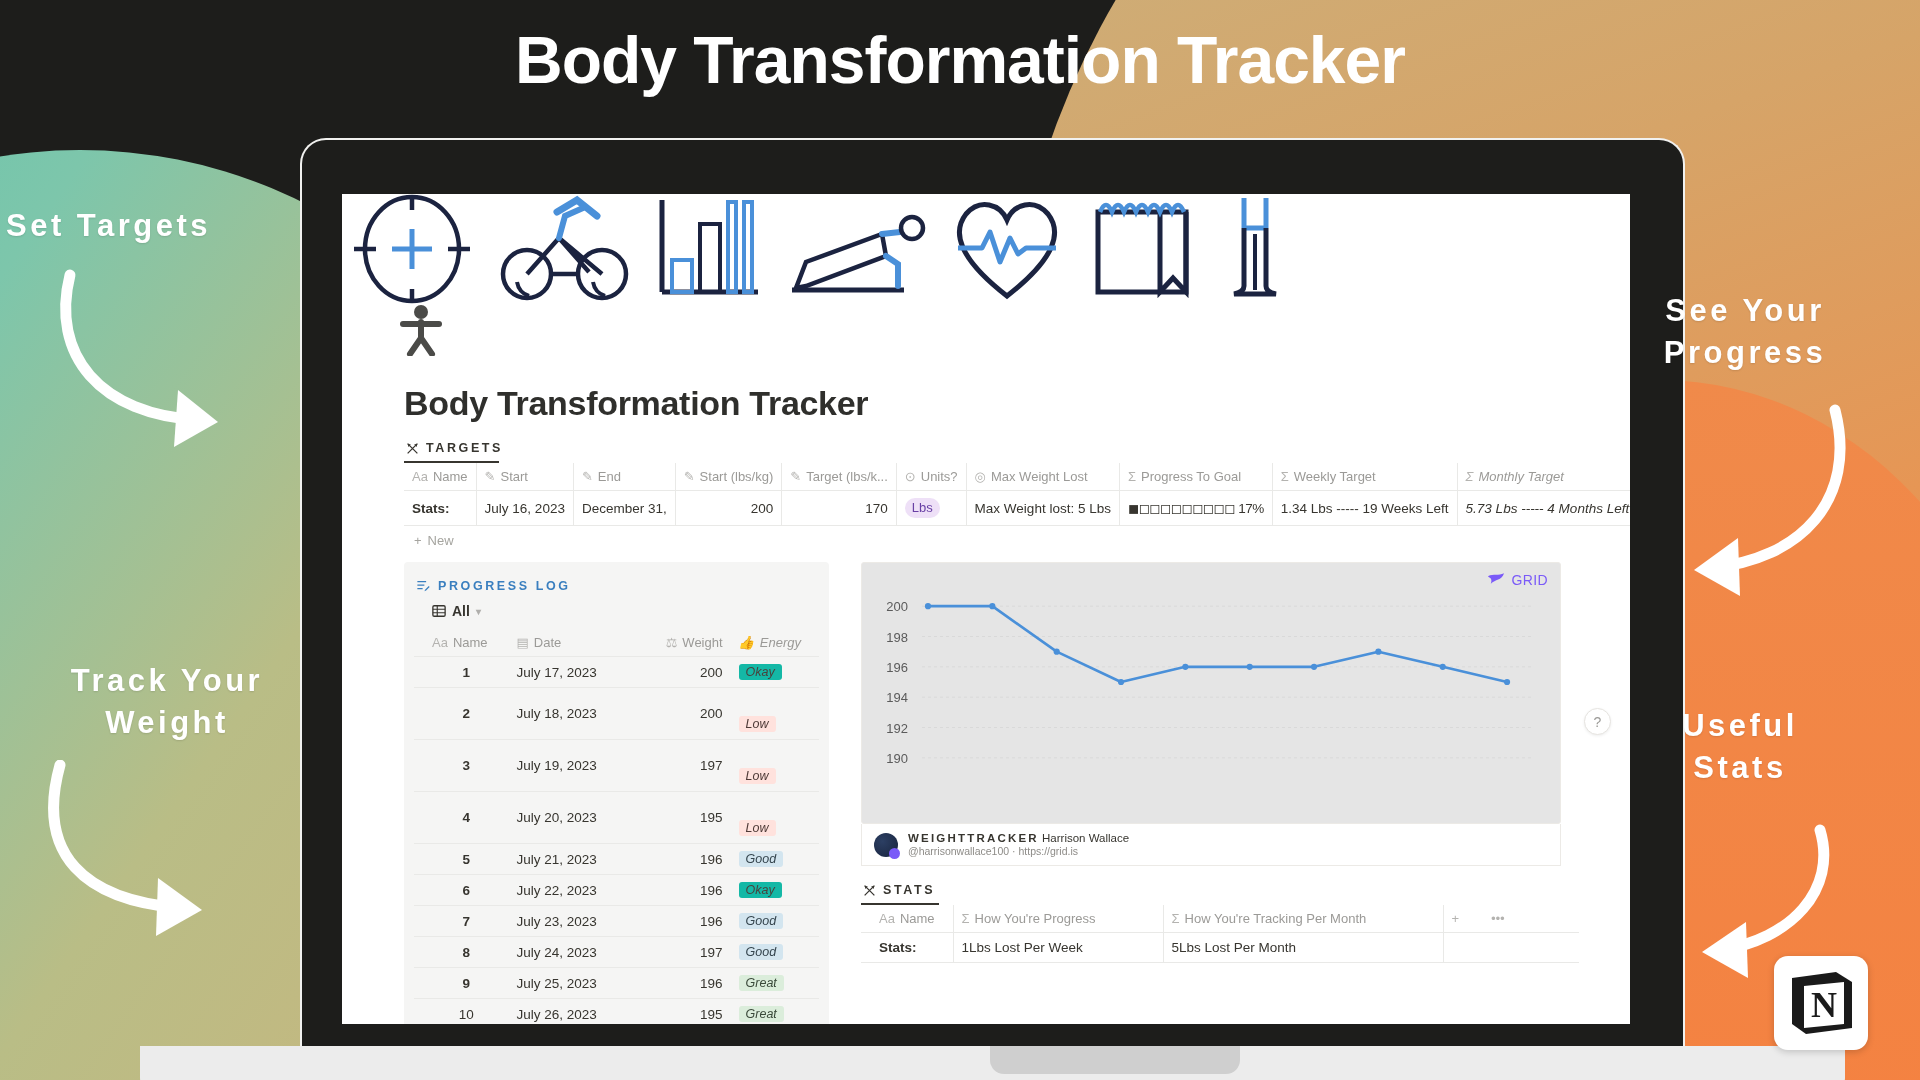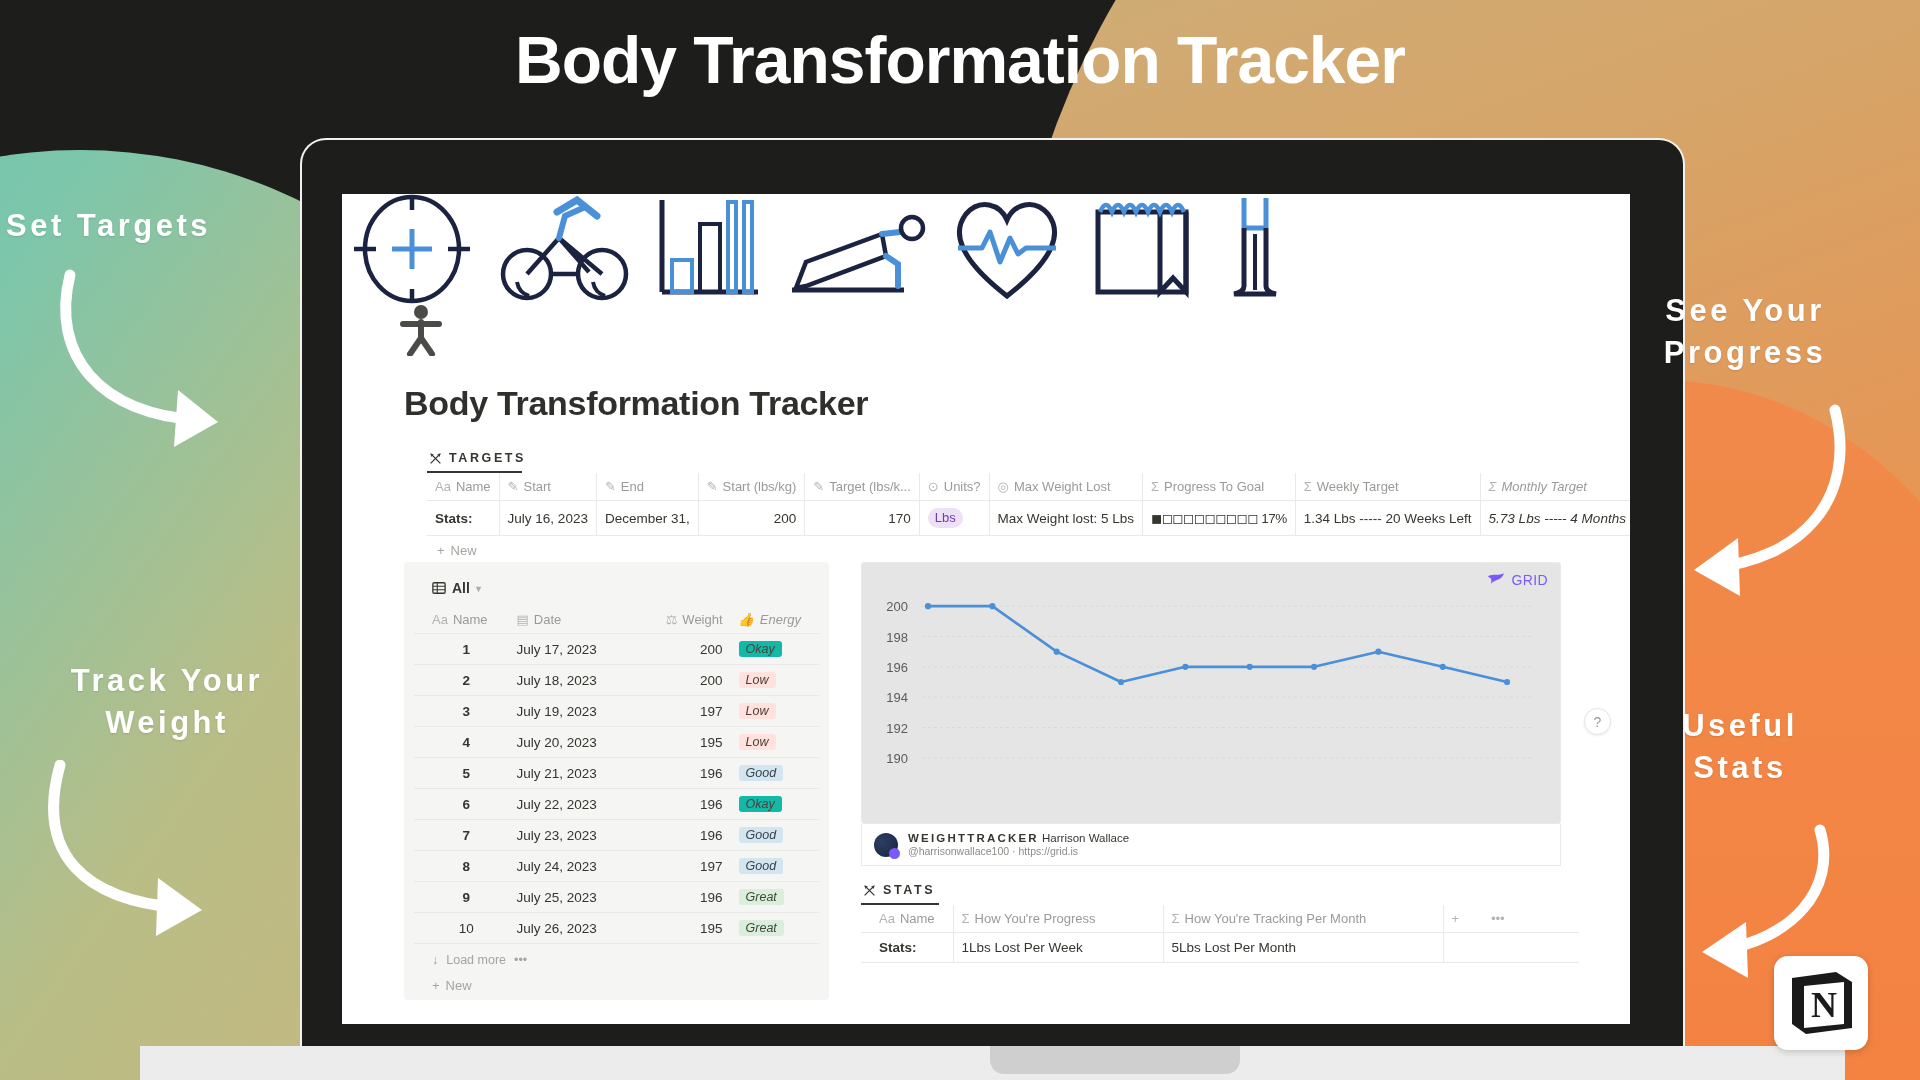--- a/index.html
+++ b/index.html
@@ -163,21 +163,21 @@
   }
   .ntable td.num, .ntable th.num{ text-align:right; }
   .ntable tr td:last-child, .ntable tr th:last-child{ border-right:none;font-style:italic; }
   .newrow{
     font-size:13px; color:#a5a49f; padding:7px 10px;
     display:flex; align-items:center; gap:6px;
   }
 
   
   #targets{
-    position:absolute; left:62px; top:254px; width:1160px;margin-left:23px;
+    position:absolute; left:62px; top:244px; width:1160px;
   }
   #targets .hdr-rule{ border-top:2px solid #37352f; width:95px; margin-bottom:0;}
   .pill{
     display:inline-block; padding:1px 7px; border-radius:10px;
     font-size:13px; line-height:18px;
   }
   .pill-purple{ background:#eee0f7; color:#6940a5; }
 
   
   #cols{ position:absolute; left:62px; top:368px; width:1175px; display:flex; gap:32px;}
@@ -190,21 +190,21 @@
 
   .viewtab{
     display:flex; align-items:center; gap:6px;
     font-size:14px; font-weight:600; color:#37352f;
     padding:4px 4px 10px 18px;
   }
   .chev{ color:#b0afac; font-size:10px; }
 
   .tag{ display:inline-block; padding:1px 7px; border-radius:3px; font-size:12.5px; }
   .tag-okay { background:#14b8a6; color:#49423d;}
-  .tag-low  { background:#ffe2dd; color:#4e3a37;}
+  .tag-low  { background:#ffe2dd; color:#4e3a37;margin-top:21px;}
   .tag-good { background:#d3e5ef; color:#35454e;}
   .tag-great{ background:#dbeddb; color:#3a493a;}
 
   .loadmore{
     font-size:12.5px; color:#a5a49f; padding:9px 10px 4px 18px;
     display:flex; align-items:center; gap:8px;
   }
 
   
   #chartbox{
@@ -393,34 +393,41 @@
           <tbody>
               <tr>
             <td style="font-weight:600">Stats:</td>
             <td>July 16, 2023</td>
             <td>December 31,</td>
             <td class="num">200</td>
             <td class="num">170</td>
             <td><span class="pill pill-purple">Lbs</span></td>
             <td>Max Weight lost: 5 Lbs</td>
             <td style="letter-spacing:-.5px">◼◻◻◻◻◻◻◻◻◻ 17%</td>
-            <td>1.34 Lbs   -----   20 Weeks Left</td>
+            <td>1.34 Lbs   -----   19 Weeks Left</td>
             <td>5.73 Lbs ----- 4 Months Left</td>
           </tr>
             </tbody>
         </table>
         <div class="newrow">
           <span>+</span>
           <span>New</span>
         </div>
       </div>
 
       <div id="cols">
 
         <div id="leftcol">
+          <div class="sectionlabel blue">
+            <svg width="15" height="14" viewBox="0 0 16 16">
+              <path d="M1,3 L11,3 M1,7 L9,7 M1,11 L7,11" stroke="#3a7fbf" stroke-width="1.6"></path>
+              <path d="M10,12 L14,8 L15,9 L11,13 L9,14 Z" fill="#3a7fbf"></path>
+            </svg>
+            <span class="lbl-txt">PROGRESS LOG</span>
+          </div>
           <div class="viewtab">
             <svg width="14" height="14" viewBox="0 0 16 16">
               <rect x="1" y="2" width="14" height="12" rx="1.5" fill="none" stroke="#37352f" stroke-width="1.5"></rect>
               <path d="M1,6 L15,6 M1,10 L15,10 M6,2 L6,14" stroke="#37352f" stroke-width="1.3"></path>
             </svg>
             <span>All</span>
             <span class="chev">▾</span>
           </div>
           <table class="ntable">
             <thead>

